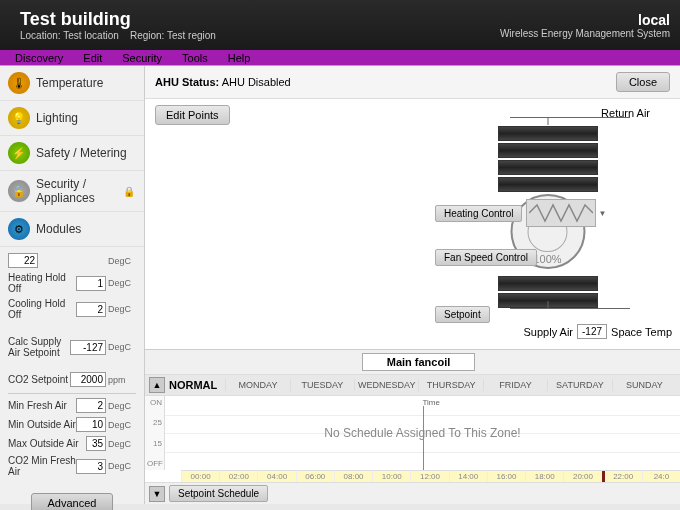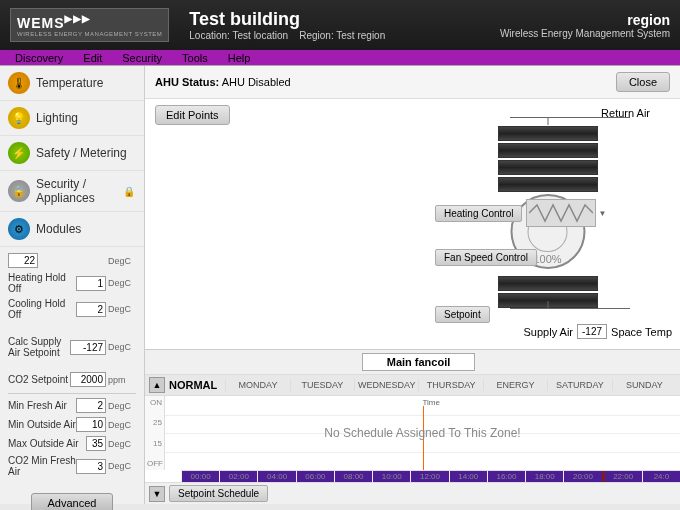--- a/index.html
+++ b/index.html
@@ -57,35 +57,29 @@
     
     .bottom-section { display: flex; flex: 1; min-height: 0; border-top: 1px solid #ccc; }
     .schedule-area { flex: 1; display: flex; flex-direction: column; background: white; }
 
     .setpoint-schedule-btn { background: linear-gradient(180deg, #e8e8e8, #cccccc); border: 1px solid #aaa; padding: 2px 8px; font-size: 10px; border-radius: 2px; cursor: pointer; }
   </style>
 </head>
 <body>
 
 <div class="header">
-  <div style="display:flex;align-items:center;margin-right:10px;">
-    <div style="background:#444;padding:4px 6px;border:1px solid #666;">
-      <div style="color:white;font-size:14px;font-weight:bold;letter-spacing:1px;">WEMS<span style="font-size:10px;vertical-align:super;">▶▶▶</span></div>
-      <div style="font-size:6px;color:#aaa;letter-spacing:0.5px;">WIRELESS ENERGY MANAGEMENT SYSTEM</div>
-    </div>
-  </div>
   <div class="building-info">
     <div class="building-name">Test building</div>
     <div class="building-location">
       <span>Location:</span> <span>Test location</span> &nbsp;&nbsp;
       <span>Region:</span> <span>Test region</span>
     </div>
   </div>
   <div class="header-right">
-    <div class="header-local">region</div>
+    <div class="header-local">local</div>
     <div>Wireless Energy Management System</div>
   </div>
 </div>
 
 <div class="menubar">
   <span class="menubar-item">Discovery</span>
   <span class="menubar-item">Edit</span>
   <span class="menubar-item">Security</span>
   <span class="menubar-item">Tools</span>
   <span class="menubar-item">Help</span>
@@ -247,21 +241,21 @@
 
         <div style="display:flex;align-items:center;background:#e8e8e8;border-bottom:1px solid #ddd;padding:2px 4px;">
           <div style="width:16px;height:16px;background:#ccc;border:1px solid #999;display:flex;align-items:center;justify-content:center;font-size:9px;cursor:pointer;margin-right:4px;">▲</div>
           <span style="font-weight:bold;font-size:11px;margin-right:8px;">NORMAL</span>
 
           <div style="display:flex;flex:1;">
             <div style="flex:1;text-align:center;font-size:9px;border-left:1px solid #ddd;color:#555;padding:1px;">MONDAY</div>
             <div style="flex:1;text-align:center;font-size:9px;border-left:1px solid #ddd;color:#555;padding:1px;">TUESDAY</div>
             <div style="flex:1;text-align:center;font-size:9px;border-left:1px solid #ddd;color:#555;padding:1px;">WEDNESDAY</div>
             <div style="flex:1;text-align:center;font-size:9px;border-left:1px solid #ddd;color:#555;padding:1px;">THURSDAY</div>
-            <div style="flex:1;text-align:center;font-size:9px;border-left:1px solid #ddd;color:#555;padding:1px;">ENERGY</div>
+            <div style="flex:1;text-align:center;font-size:9px;border-left:1px solid #ddd;color:#555;padding:1px;">FRIDAY</div>
             <div style="flex:1;text-align:center;font-size:9px;border-left:1px solid #ddd;color:#555;padding:1px;">SATURDAY</div>
             <div style="flex:1;text-align:center;font-size:9px;border-left:1px solid #ddd;color:#555;padding:1px;">SUNDAY</div>
           </div>
         </div>
 
         <div style="flex:1;display:flex;position:relative;background:white;min-height:60px;">
 
           <div style="width:20px;display:flex;flex-direction:column;justify-content:space-between;font-size:8px;color:#888;text-align:right;padding:2px 2px;border-right:1px solid #ddd;background:#f8f8f8;">
             <span>ON</span>
             <span>25</span>
@@ -276,21 +270,21 @@
             <div style="position:absolute;left:0;right:0;top:75%;height:1px;background:#eee;"></div>
 
             <div style="position:absolute;top:2px;left:50%;font-size:8px;color:#666;">Time</div>
 
             <div style="position:absolute;top:10px;bottom:0;left:50%;width:1px;background:#ff6600;"></div>
 
             <div style="position:absolute;top:50%;left:50%;transform:translate(-50%,-50%);font-size:12px;color:#888;white-space:nowrap;">No Schedule Assigned To This Zone!</div>
           </div>
         </div>
 
-        <div style="display:flex;margin-left:36px;background:#4c1d95;border-top:1px solid #ddd;">
+        <div style="display:flex;margin-left:36px;background:#fef9c3;border-top:1px solid #ddd;">
           <div style="flex:1;text-align:center;font-size:8px;color:#888;padding:1px;border-left:1px solid #eee;">00:00</div>
           <div style="flex:1;text-align:center;font-size:8px;color:#888;padding:1px;border-left:1px solid #eee;">02:00</div>
           <div style="flex:1;text-align:center;font-size:8px;color:#888;padding:1px;border-left:1px solid #eee;">04:00</div>
           <div style="flex:1;text-align:center;font-size:8px;color:#888;padding:1px;border-left:1px solid #eee;">06:00</div>
           <div style="flex:1;text-align:center;font-size:8px;color:#888;padding:1px;border-left:1px solid #eee;">08:00</div>
           <div style="flex:1;text-align:center;font-size:8px;color:#888;padding:1px;border-left:1px solid #eee;">10:00</div>
           <div style="flex:1;text-align:center;font-size:8px;color:#888;padding:1px;border-left:1px solid #eee;">12:00</div>
           <div style="flex:1;text-align:center;font-size:8px;color:#888;padding:1px;border-left:1px solid #eee;">14:00</div>
           <div style="flex:1;text-align:center;font-size:8px;color:#888;padding:1px;border-left:1px solid #eee;">16:00</div>
           <div style="flex:1;text-align:center;font-size:8px;color:#888;padding:1px;border-left:1px solid #eee;">18:00</div>

